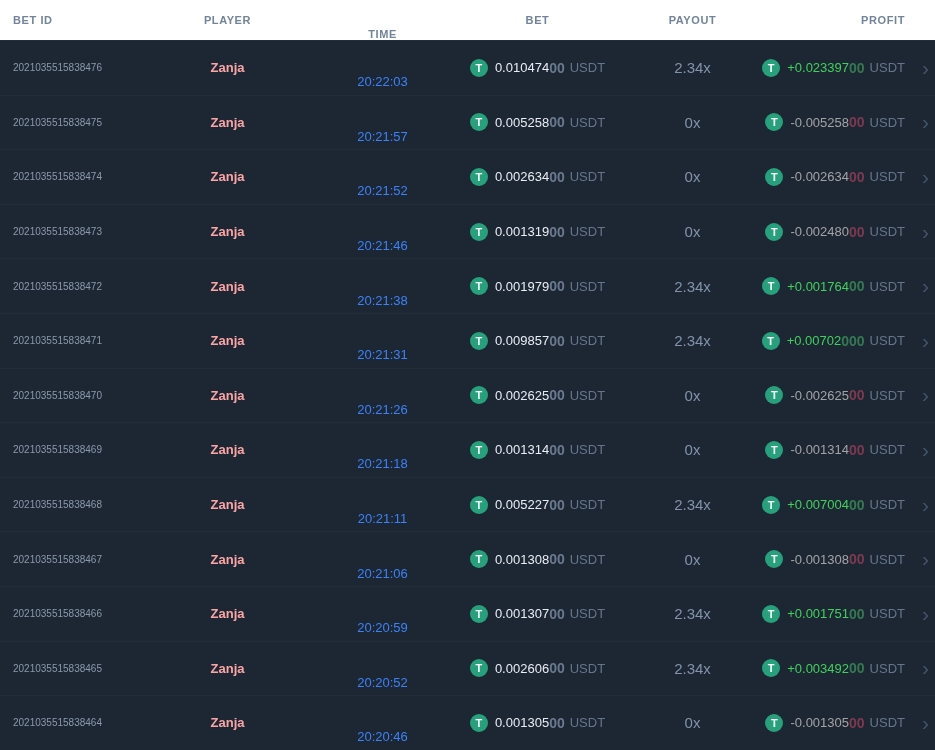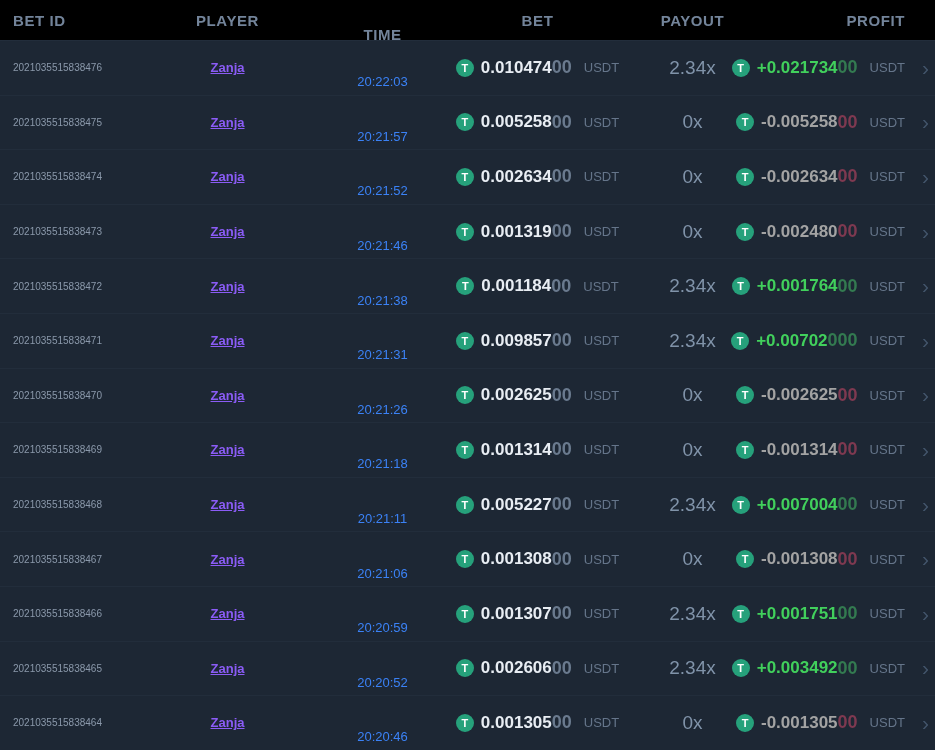--- a/index.html
+++ b/index.html
@@ -8,23 +8,23 @@
     background: #1d2734;
     font-family: "Liberation Sans", "DejaVu Sans", sans-serif;
     overflow: hidden;
   }
   .table { width: 935px; }
 
   
   .header-row {
     display: flex; align-items: center;
     height: 40px;
-    background: #000000;
+    background: #ffffff;
     color: #73849a;
-    font-size: 15px; font-weight: 700;
+    font-size: 11px; font-weight: 700;
     letter-spacing: 0.6px;
   }
 
   
   .row {
     display: flex; align-items: center;
     height: 54.6px;
     border-top: 1px solid #28334180;
     background: #1d2734;
     cursor: pointer;
@@ -34,34 +34,34 @@
   .cell { flex: none; display: flex; align-items: center; }
   .col-id      { width: 150px; padding-left: 13px; justify-content: flex-start; }
   .col-player  { width: 155px; justify-content: center; }
   .col-time    { width: 155px; justify-content: center; margin-top: 28px; }
   .col-bet     { width: 155px; justify-content: center; }
   .col-payout  { width: 155px; justify-content: center; text-align: center; }
   .col-profit  { width: 165px; justify-content: flex-end; padding-right: 30px; position: relative; }
 
   
   .row .col-id     { color: #8b99ab; font-size: 10px; }
-  .row .col-player { color: #8b5cf6; font-size: 13px; font-weight: 700; text-decoration: underline; }
+  .row .col-player { color: #fca5a5; font-size: 13px; font-weight: 700; }
   .row .col-time   { color: #3b82f6; font-size: 13px; }
-  .row .col-payout { color: #8093a9; font-size: 19px; }
+  .row .col-payout { color: #8093a9; font-size: 15px; }
 
   .coin {
     width: 18px; height: 18px; border-radius: 50%;
     background: #26a17b; color: #ffffff;
     font-size: 11px; font-weight: 700;
     display: inline-flex; align-items: center; justify-content: center;
     margin-right: 7px; flex: none;
   }
-  .amt-main { font-size: 17px; font-weight: 700; color: #e8edf3; white-space: pre; }
-  .amt-dim  { font-size: 18px; font-weight: 700; color: #6a7a8e; white-space: pre; }
-  .usdt     { font-size: 13px; color: #65758a; margin-left: 12px; }
+  .amt-main { font-size: 13px; font-weight: 400; color: #e8edf3; white-space: pre; }
+  .amt-dim  { font-size: 14px; font-weight: 700; color: #6a7a8e; white-space: pre; }
+  .usdt     { font-size: 13px; color: #65758a; margin-left: 5px; }
 
   .col-profit.pos .amt-main { color: #41d05c; }
   .col-profit.pos .amt-dim  { color: #337a50; }
   .col-profit.neg .amt-main { color: #a3a3a3; }
   .col-profit.neg .amt-dim  { color: #7e3950; }
 
   .chevron {
     position: absolute; right: 6px; top: 50%;
     transform: translateY(-54%);
     color: #43556b; font-size: 21px; line-height: 1;
@@ -87,21 +87,21 @@
     <div class="cell col-time">20:22:03</div>
     <div class="cell col-bet">
       <span class="coin">T</span>
       <span class="amt-main">0.010474</span>
           <span class="amt-dim">00</span>
       <span class="usdt">USDT</span>
     </div>
     <div class="cell col-payout">2.34x</div>
     <div class="cell col-profit pos">
       <span class="coin">T</span>
-      <span class="amt-main">+0.021734</span>
+      <span class="amt-main">+0.023397</span>
           <span class="amt-dim">00</span>
       <span class="usdt">USDT</span>
       <span class="chevron">›</span>
     </div>
   </div>
 
   <div class="row">
     <div class="cell col-id">2021035515838475</div>
     <div class="cell col-player">Zanja</div>
     <div class="cell col-time">20:21:57</div>
@@ -160,21 +160,21 @@
       <span class="chevron">›</span>
     </div>
   </div>
 
   <div class="row">
     <div class="cell col-id">2021035515838472</div>
     <div class="cell col-player">Zanja</div>
     <div class="cell col-time">20:21:38</div>
     <div class="cell col-bet">
       <span class="coin">T</span>
-      <span class="amt-main">0.001184</span>
+      <span class="amt-main">0.001979</span>
           <span class="amt-dim">00</span>
       <span class="usdt">USDT</span>
     </div>
     <div class="cell col-payout">2.34x</div>
     <div class="cell col-profit pos">
       <span class="coin">T</span>
       <span class="amt-main">+0.001764</span>
           <span class="amt-dim">00</span>
       <span class="usdt">USDT</span>
       <span class="chevron">›</span>

